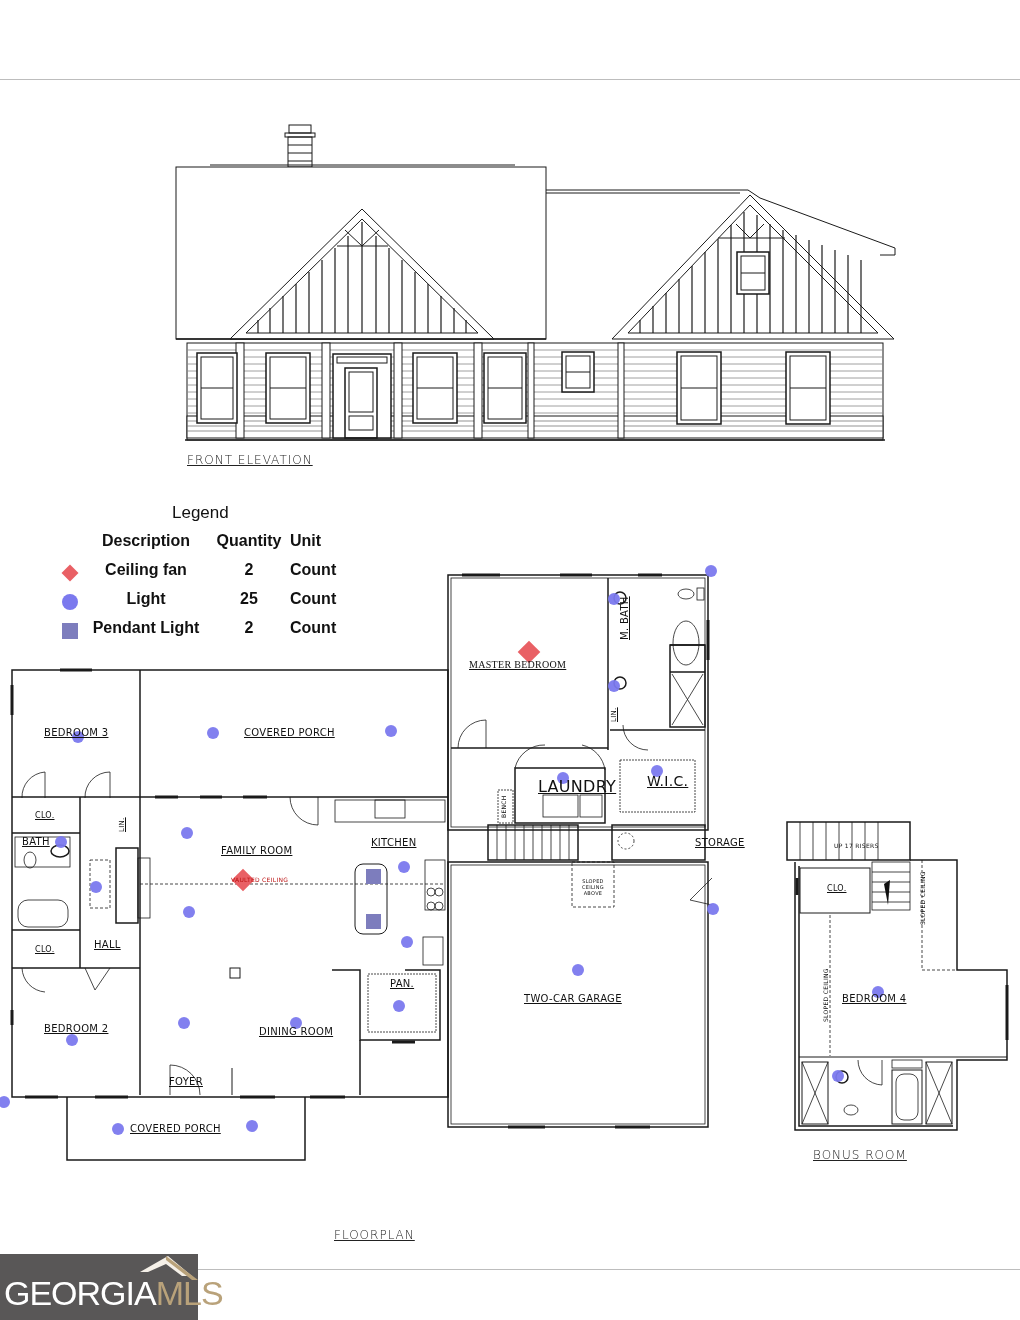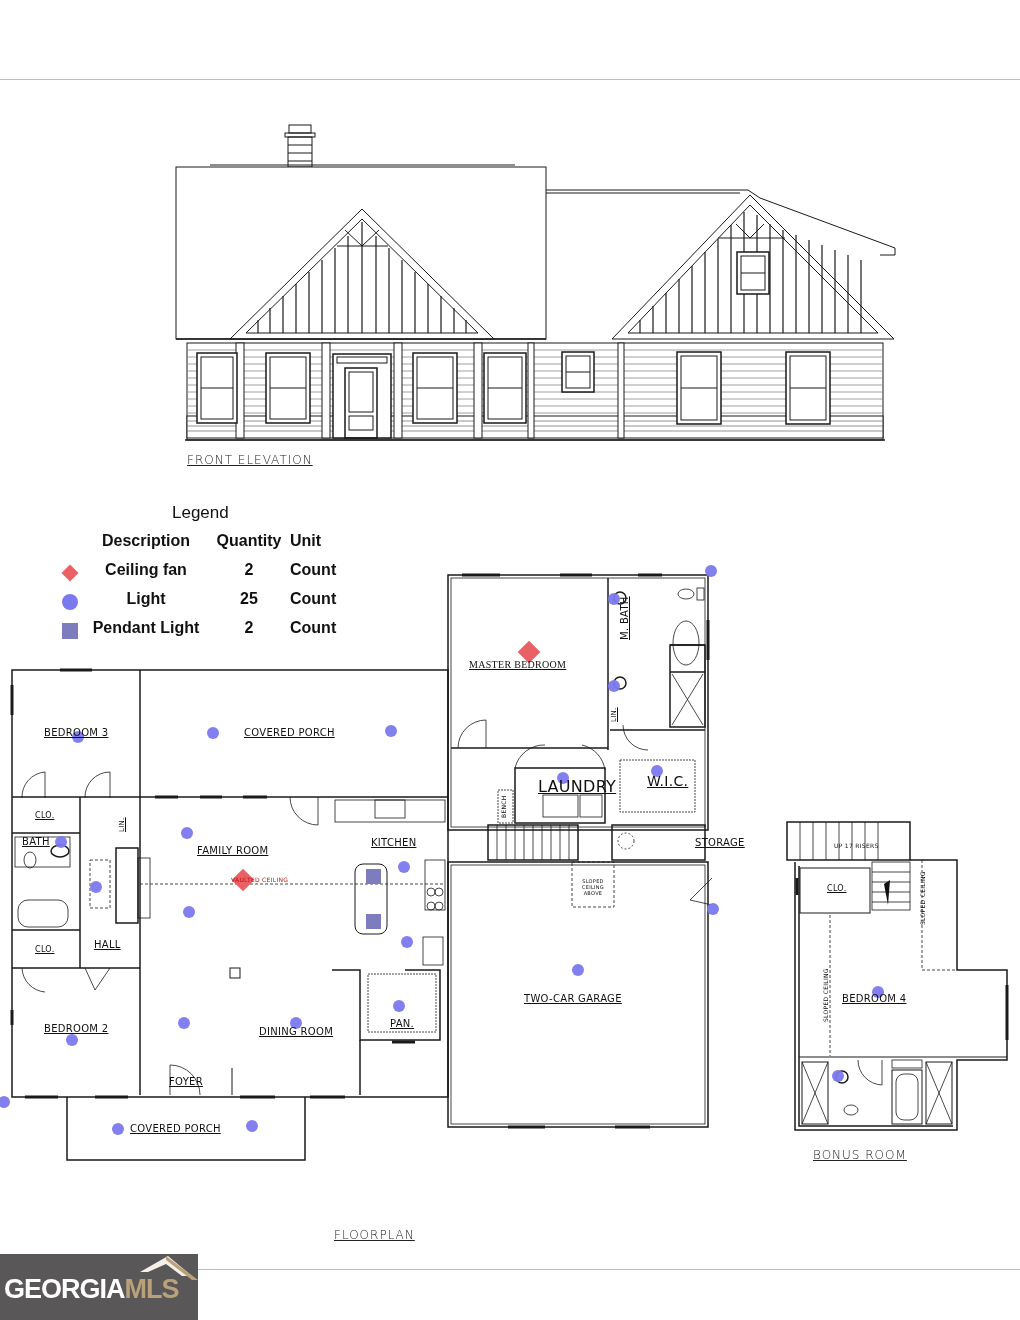--- a/index.html
+++ b/index.html
@@ -15,21 +15,21 @@
   .legend-row { position: absolute; left: 0; width: 310px; height: 24px; font-size: 16px; font-weight: bold; }
   .legend-row span { position: absolute; white-space: nowrap; }
   .c-desc { left: 40px; width: 112px; text-align: center; }
   .c-qty { left: 163px; width: 72px; text-align: center; }
   .c-unit { left: 240px; }
   .sym { position: absolute; left: 12px; top: 4px; width: 16px; height: 16px; }
   .sym.diamond { background: #e96065; width: 12px; height: 12px; transform: rotate(45deg); left: 14px; top: 6px; }
   .sym.circle { background: #7b79ee; border-radius: 50%; }
   .sym.square { background: #7d7dbd; }
   .logo { position: absolute; left: 0; top: 1254px; width: 198px; height: 66px; background: #595757; }
-  .logo-main { position: absolute; left: 4px; top: 20px; font-size: 27px; letter-spacing: -1px; color: #ffffff; font-weight: 700; white-space: nowrap; }
+  .logo-main { position: absolute; left: 4px; top: 20px; font-size: 34px; letter-spacing: -1px; color: #ffffff; font-weight: 400; white-space: nowrap; }
   .logo-main .mls { color: #b9a27a; }
   .logo-sub { position: absolute; left: 24px; top: 52px; font-size: 16px; font-weight: bold; color: #d9d9d9; letter-spacing: 2.5px; white-space: nowrap; margin-top: 24px; }
   svg.plan { position: absolute; left: 0; top: 0; }
 </style>
 </head>
 <body>
 
 <div class="hr" style="top:79px;"></div>
 <div class="hr" style="top:1269px; left:198px; width:822px;"></div>
 
@@ -388,29 +388,29 @@
 <div class="lbl" style="left:610px; top:722px; font-size:7px; transform:rotate(-90deg); transform-origin:left top;">LIN.</div>
 <div class="lbl" style="left:647px; top:773px; font-size:14px;">W.I.C.</div>
 <div class="lbl" style="left:538px; top:777px; font-size:16px;">LAUNDRY</div>
 <div class="lbl" style="left:500px; top:818px; font-size:6px; transform:rotate(-90deg); transform-origin:left top; text-decoration:none;">BENCH</div>
 <div class="lbl" style="left:647px; top:837px; font-size:10px;margin-left:48px;">STORAGE</div>
 <div class="lbl" style="left:44px; top:727px;">BEDROOM 3</div>
 <div class="lbl" style="left:244px; top:727px;">COVERED PORCH</div>
 <div class="lbl" style="left:35px; top:811px; font-size:8px;">CLO.</div>
 <div class="lbl" style="left:118px; top:832px; font-size:7px; transform:rotate(-90deg); transform-origin:left top;">LIN.</div>
 <div class="lbl" style="left:22px; top:836px;">BATH</div>
-<div class="lbl" style="left:197px; top:845px;">FAMILY ROOM</div>
+<div class="lbl" style="left:221px; top:845px;">FAMILY ROOM</div>
 <div class="lbl" style="left:231px; top:876px; font-size:6px; text-decoration:none; color:#b11;">VAULTED CEILING</div>
 <div class="lbl" style="left:371px; top:837px;">KITCHEN</div>
 <div class="lbl" style="left:94px; top:939px;">HALL</div>
 <div class="lbl" style="left:35px; top:945px; font-size:8px;">CLO.</div>
 <div class="lbl" style="left:44px; top:1023px;">BEDROOM 2</div>
 <div class="lbl" style="left:169px; top:1028px;margin-top:48px;">FOYER</div>
 <div class="lbl" style="left:259px; top:1026px;">DINING ROOM</div>
-<div class="lbl" style="left:390px; top:1018px;">PAN.</div>
+<div class="lbl" style="left:390px; top:978px;">PAN.</div>
 <div class="lbl" style="left:130px; top:1123px;">COVERED PORCH</div>
 <div class="lbl" style="left:524px; top:993px;">TWO-CAR GARAGE</div>
 <div class="lbl" style="left:575px; top:878px; width:36px; font-size:5px; white-space:normal; text-align:center; text-decoration:none; line-height:6px;">SLOPED CEILING ABOVE</div>
 <div class="lbl" style="left:834px; top:842px; font-size:6px; text-decoration:none;">UP 17 RISERS</div>
 <div class="lbl" style="left:827px; top:884px; font-size:8px;">CLO.</div>
 <div class="lbl" style="left:919px; top:925px; font-size:6px; text-decoration:none; transform:rotate(-90deg); transform-origin:left top;">SLOPED CEILING</div>
 <div class="lbl" style="left:822px; top:1022px; font-size:6px; text-decoration:none; transform:rotate(-90deg); transform-origin:left top;">SLOPED CEILING</div>
 <div class="lbl" style="left:842px; top:993px;">BEDROOM 4</div>
 
 <div class="big-lbl" style="left:334px; top:1228px;">FLOORPLAN</div>

